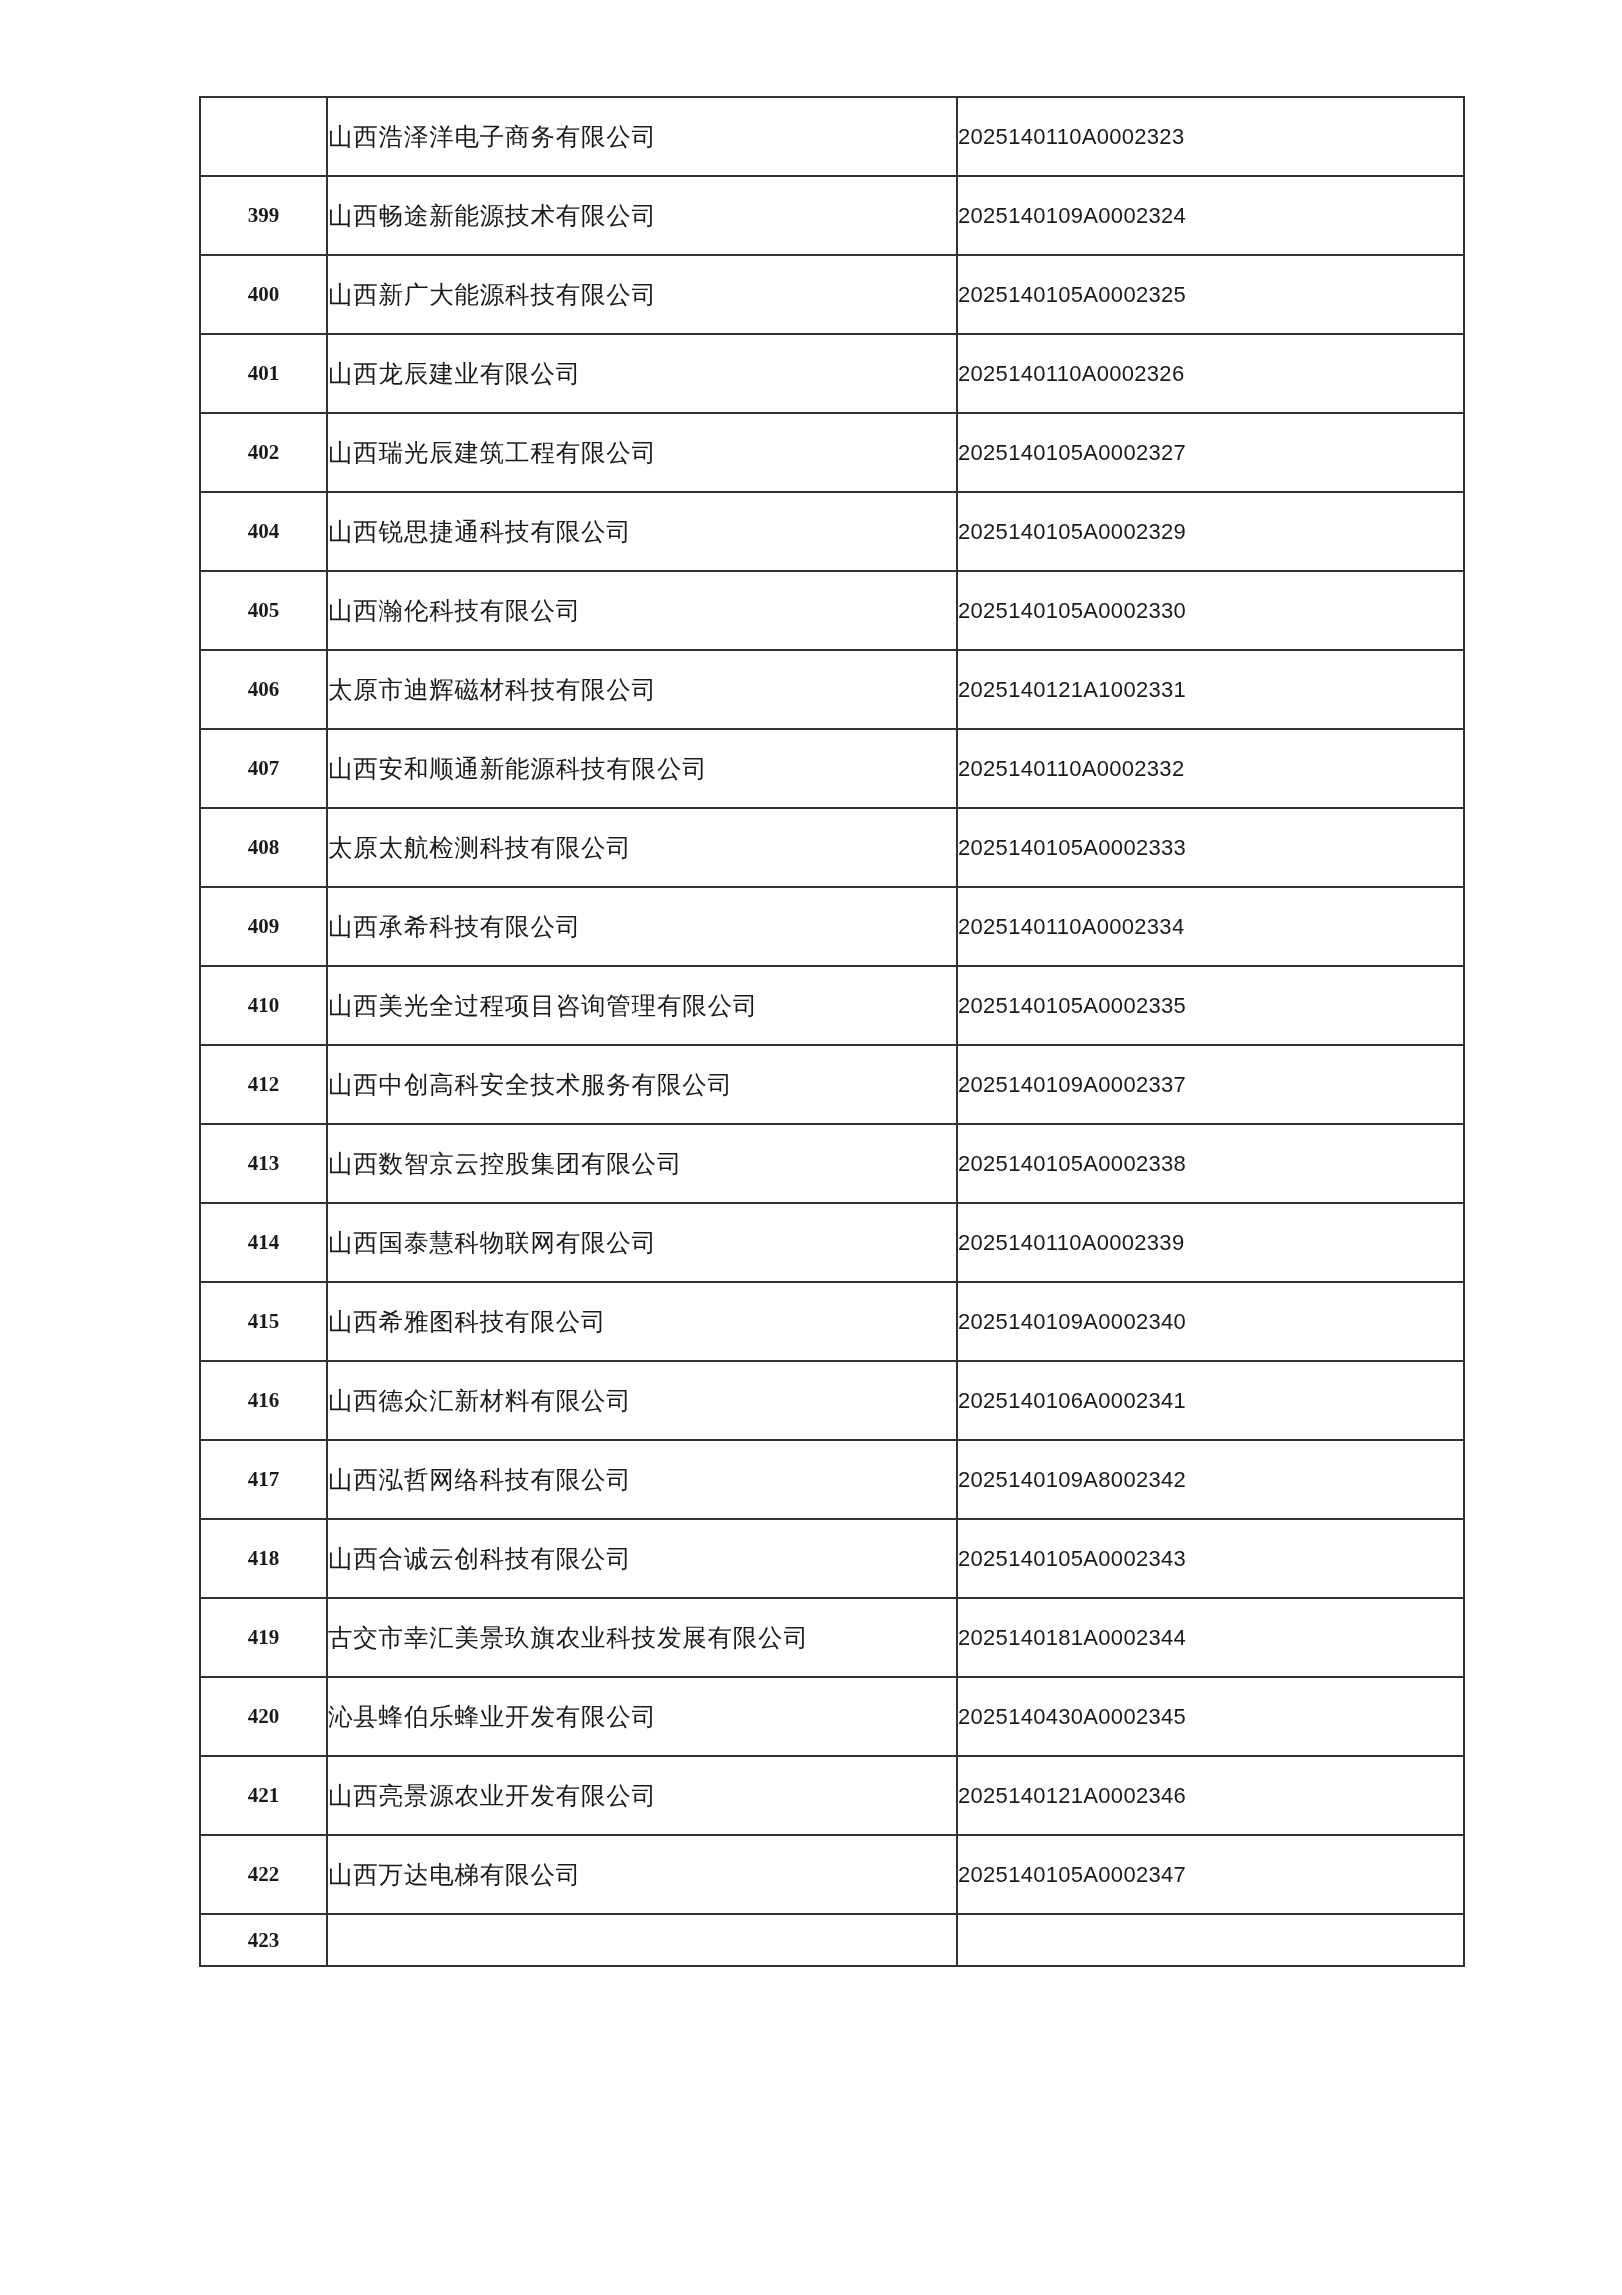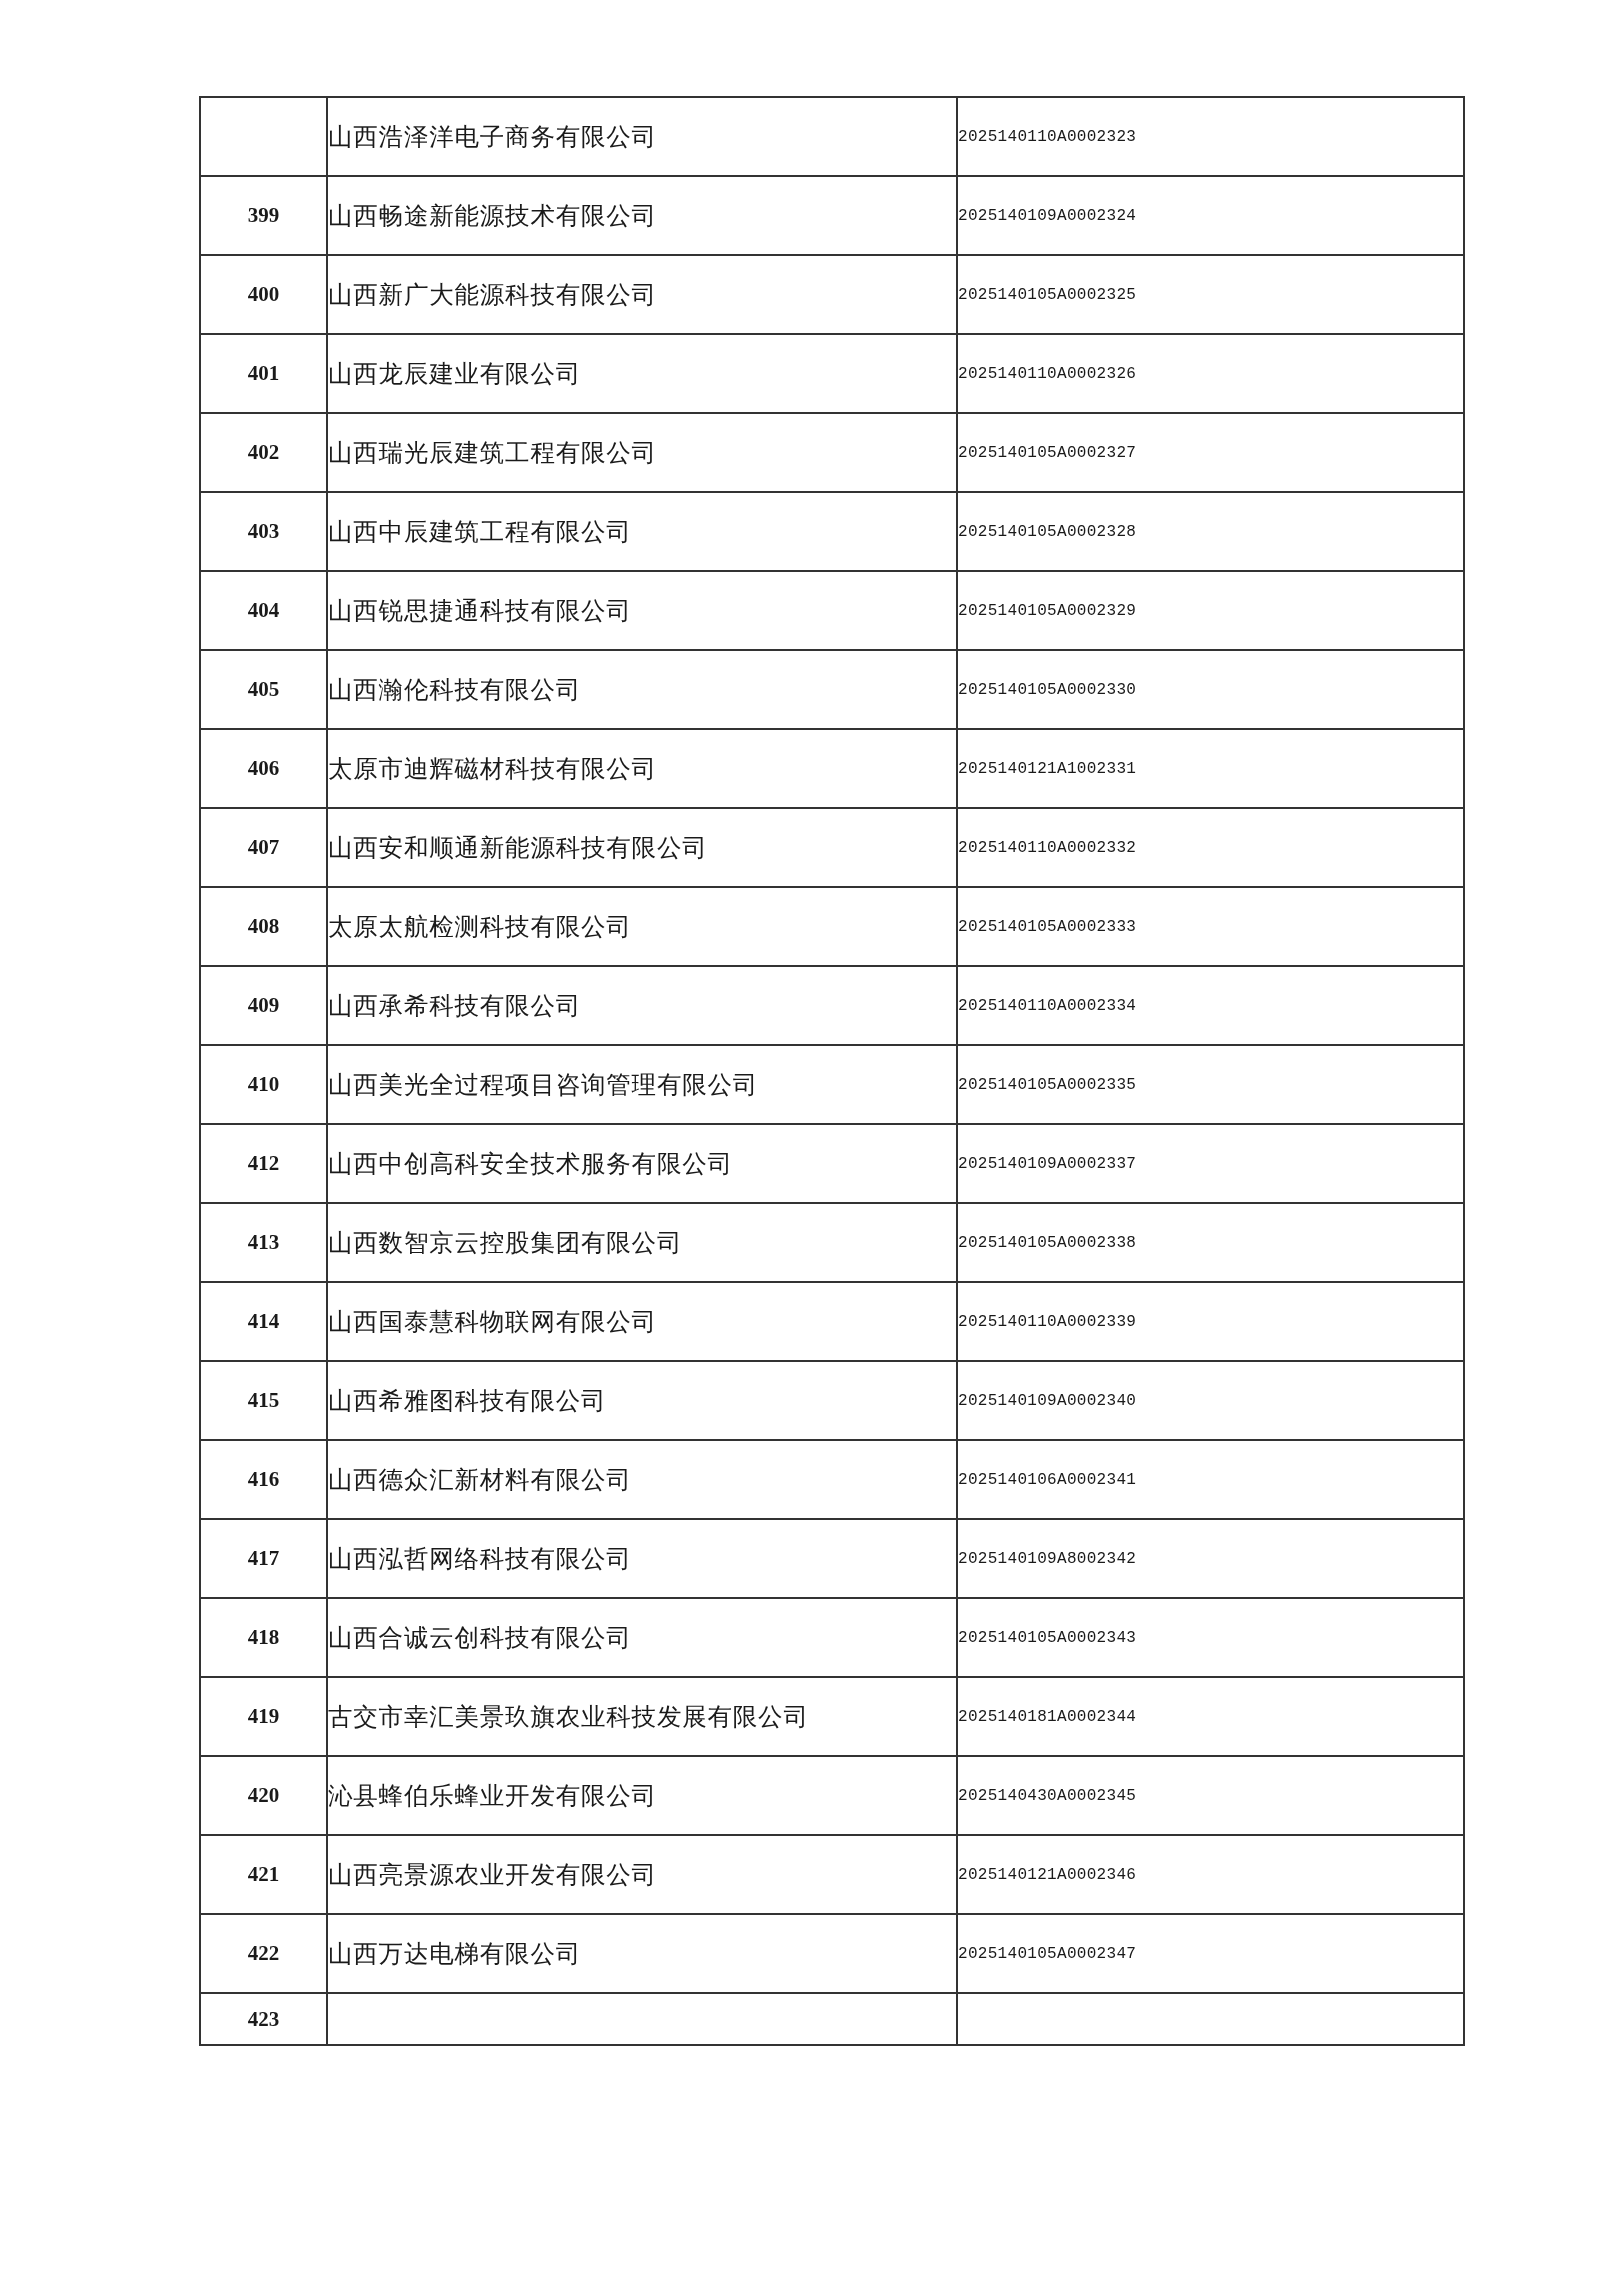--- a/index.html
+++ b/index.html
@@ -18,21 +18,21 @@
     border: 2.5px solid #333333;
     height: 77px;
     padding: 0;
     vertical-align: middle;
     white-space: nowrap;
     overflow: hidden;
   }
   table.roster tr.short td { height: 50px; }
   td.col-no { width: 125px; text-align: center; font-size: 21px; font-family: "Liberation Serif", serif; font-weight: bold; }
   td.col-name { width: 628px; text-align: left; padding-left: 22px; font-size: 24.5px; letter-spacing: 0.8px; }
-  td.col-code { text-align: left; padding-left: 22px; font-size: 16px; font-family: Liberation Mono, monospace; letter-spacing: 0.3px; }
+  td.col-code { text-align: left; padding-left: 22px; font-size: 22px; font-family: Liberation Sans, sans-serif; letter-spacing: 0.3px; }
 </style>
 </head>
 <body>
 
 <div class="page">
   <table class="roster">
     <tbody>
       <tr>
         <td class="col-no"></td>
         <td class="col-name">山西浩泽洋电子商务有限公司</td>
@@ -50,25 +50,20 @@
       </tr>
       <tr>
         <td class="col-no">401</td>
         <td class="col-name">山西龙辰建业有限公司</td>
         <td class="col-code">2025140110A0002326</td>
       </tr>
       <tr>
         <td class="col-no">402</td>
         <td class="col-name">山西瑞光辰建筑工程有限公司</td>
         <td class="col-code">2025140105A0002327</td>
-      </tr>
-      <tr>
-        <td class="col-no">403</td>
-        <td class="col-name">山西中辰建筑工程有限公司</td>
-        <td class="col-code">2025140105A0002328</td>
       </tr>
       <tr>
         <td class="col-no">404</td>
         <td class="col-name">山西锐思捷通科技有限公司</td>
         <td class="col-code">2025140105A0002329</td>
       </tr>
       <tr>
         <td class="col-no">405</td>
         <td class="col-name">山西瀚伦科技有限公司</td>
         <td class="col-code">2025140105A0002330</td>

